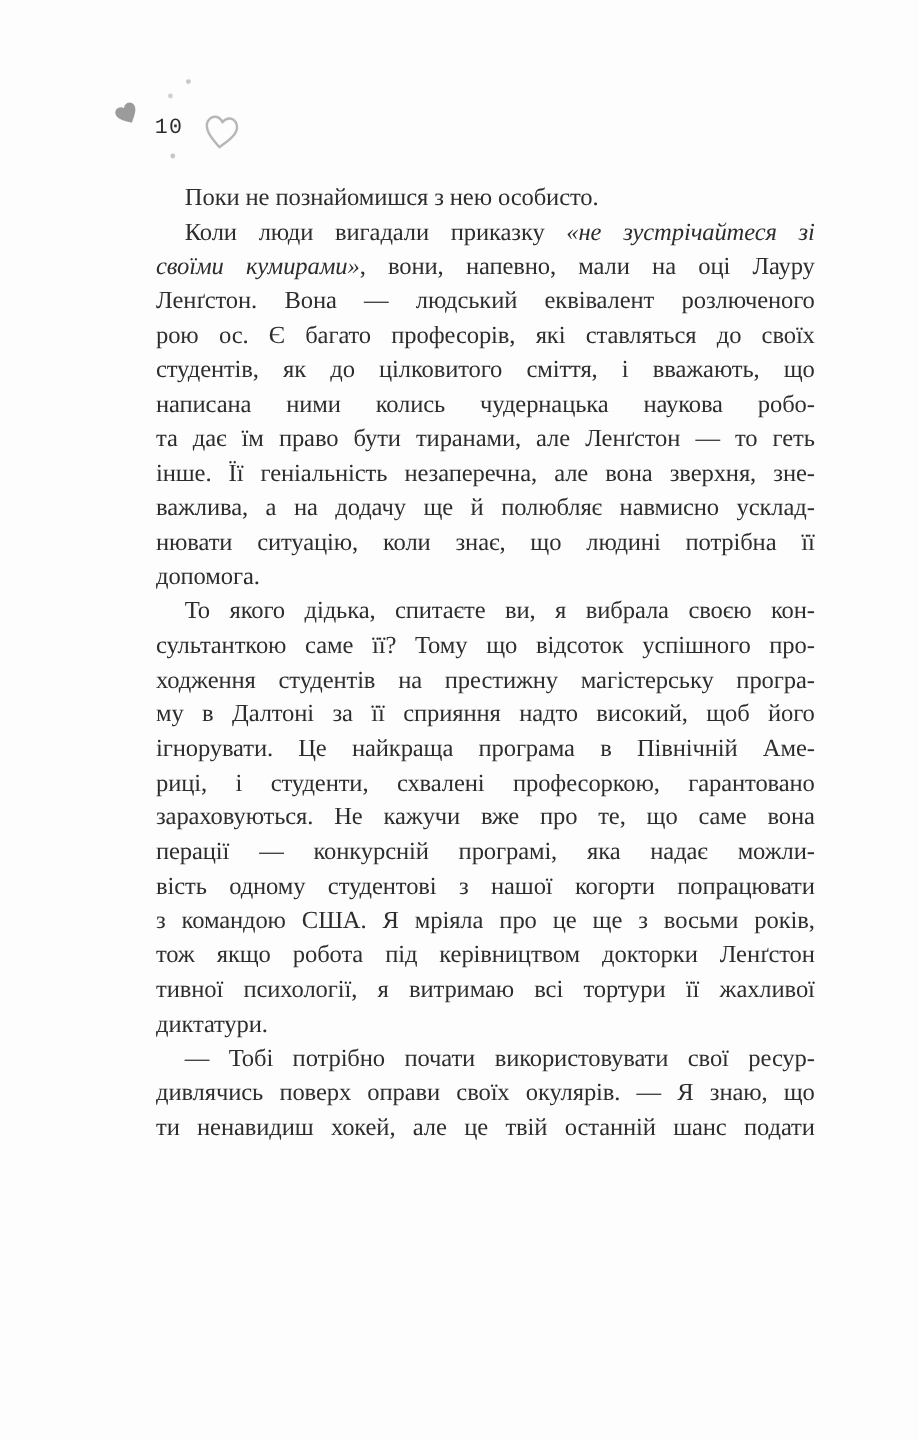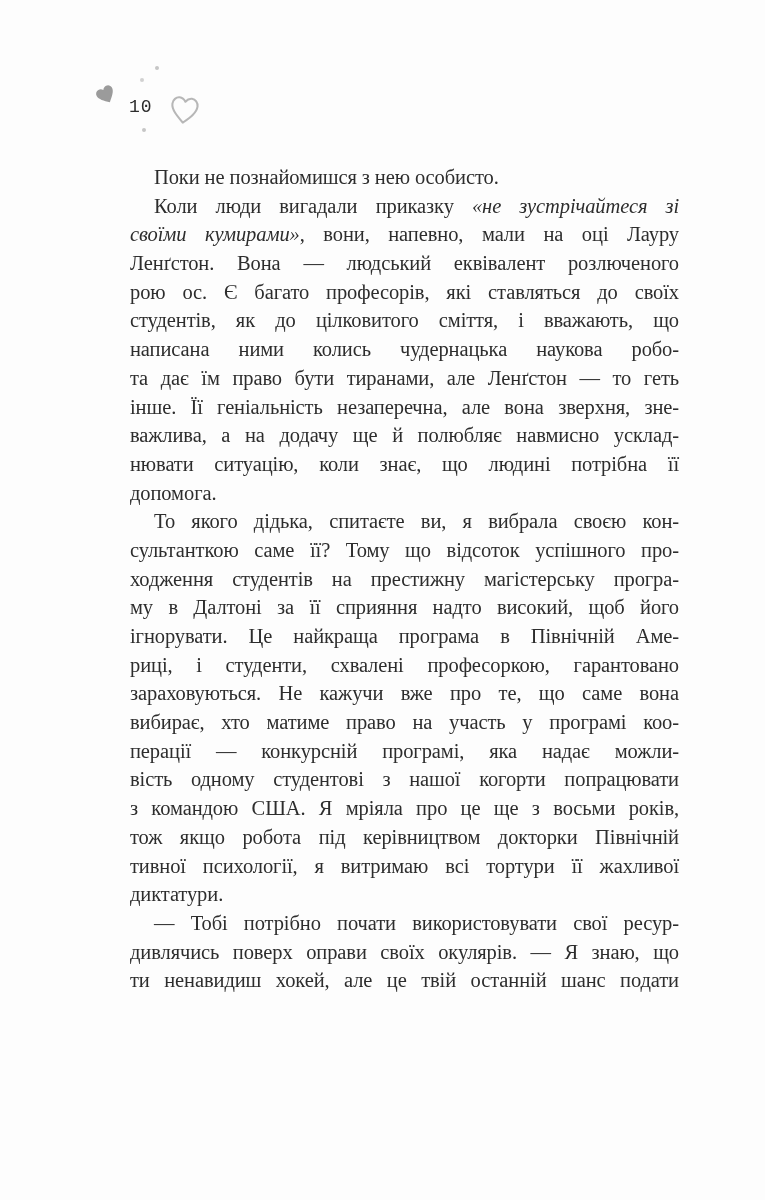--- a/index.html
+++ b/index.html
@@ -60,21 +60,21 @@
     background: var(--dot-color, #c6c6c6);
   }
   .dot-1 { left: 155px; top: 66px; }
   .dot-2 { left: 140px; top: 78px; opacity: .8; }
   .dot-3 { left: 142px; top: 128px; }
 
   
   .text-block {
     position: absolute;
     left: 130px;
-    top: 163px;
+    top: 151px;
     width: 549px;
     font-size: 20.5px;
     line-height: 28.7px;
     letter-spacing: -0.1px;
     color: var(--text-color, #2d2d2d);
   }
   .para { margin: 0; padding: 0; }
   .tline {
     text-align: justify;
     text-align-last: justify;
@@ -127,25 +127,24 @@
         <div class="tline last"><span>допомога.</span></div>
       </div>
       <div class="para">
         <div class="tline first"><span>То якого дідька, спитаєте ви, я вибрала своєю кон-</span></div>
         <div class="tline"><span>сультанткою саме її? Тому що відсоток успішного про-</span></div>
         <div class="tline"><span>ходження студентів на престижну магістерську програ-</span></div>
         <div class="tline"><span>му в Далтоні за її сприяння надто високий, щоб його</span></div>
         <div class="tline"><span>ігнорувати. Це найкраща програма в Північній Аме-</span></div>
         <div class="tline"><span>риці, і студенти, схвалені професоркою, гарантовано</span></div>
         <div class="tline"><span>зараховуються. Не кажучи вже про те, що саме вона</span></div>
-        <div class="tline"><span>вибирає, хто матиме право на участь у програмі коо-</span></div>
         <div class="tline"><span>перації — конкурсній програмі, яка надає можли-</span></div>
         <div class="tline"><span>вість одному студентові з нашої когорти попрацювати</span></div>
         <div class="tline"><span>з командою США. Я мріяла про це ще з восьми років,</span></div>
-        <div class="tline"><span>тож якщо робота під керівництвом докторки Північній</span></div>
+        <div class="tline"><span>тож якщо робота під керівництвом докторки Ленґстон</span></div>
         <div class="tline"><span>тивної психології, я витримаю всі тортури її жахливої</span></div>
         <div class="tline last"><span>диктатури.</span></div>
       </div>
       <div class="para">
         <div class="tline first"><span>— Тобі потрібно почати використовувати свої ресур-</span></div>
         <div class="tline"><span>дивлячись поверх оправи своїх окулярів. — Я знаю, що</span></div>
         <div class="tline"><span>ти ненавидиш хокей, але це твій останній шанс подати</span></div>
       </div>
     </main>
 

